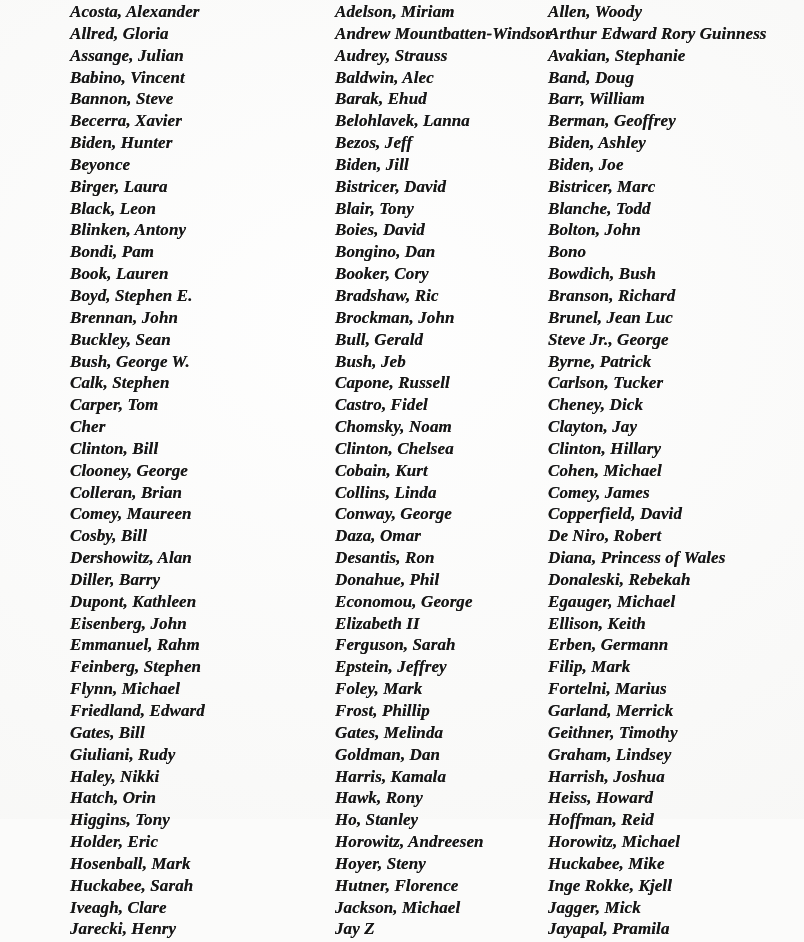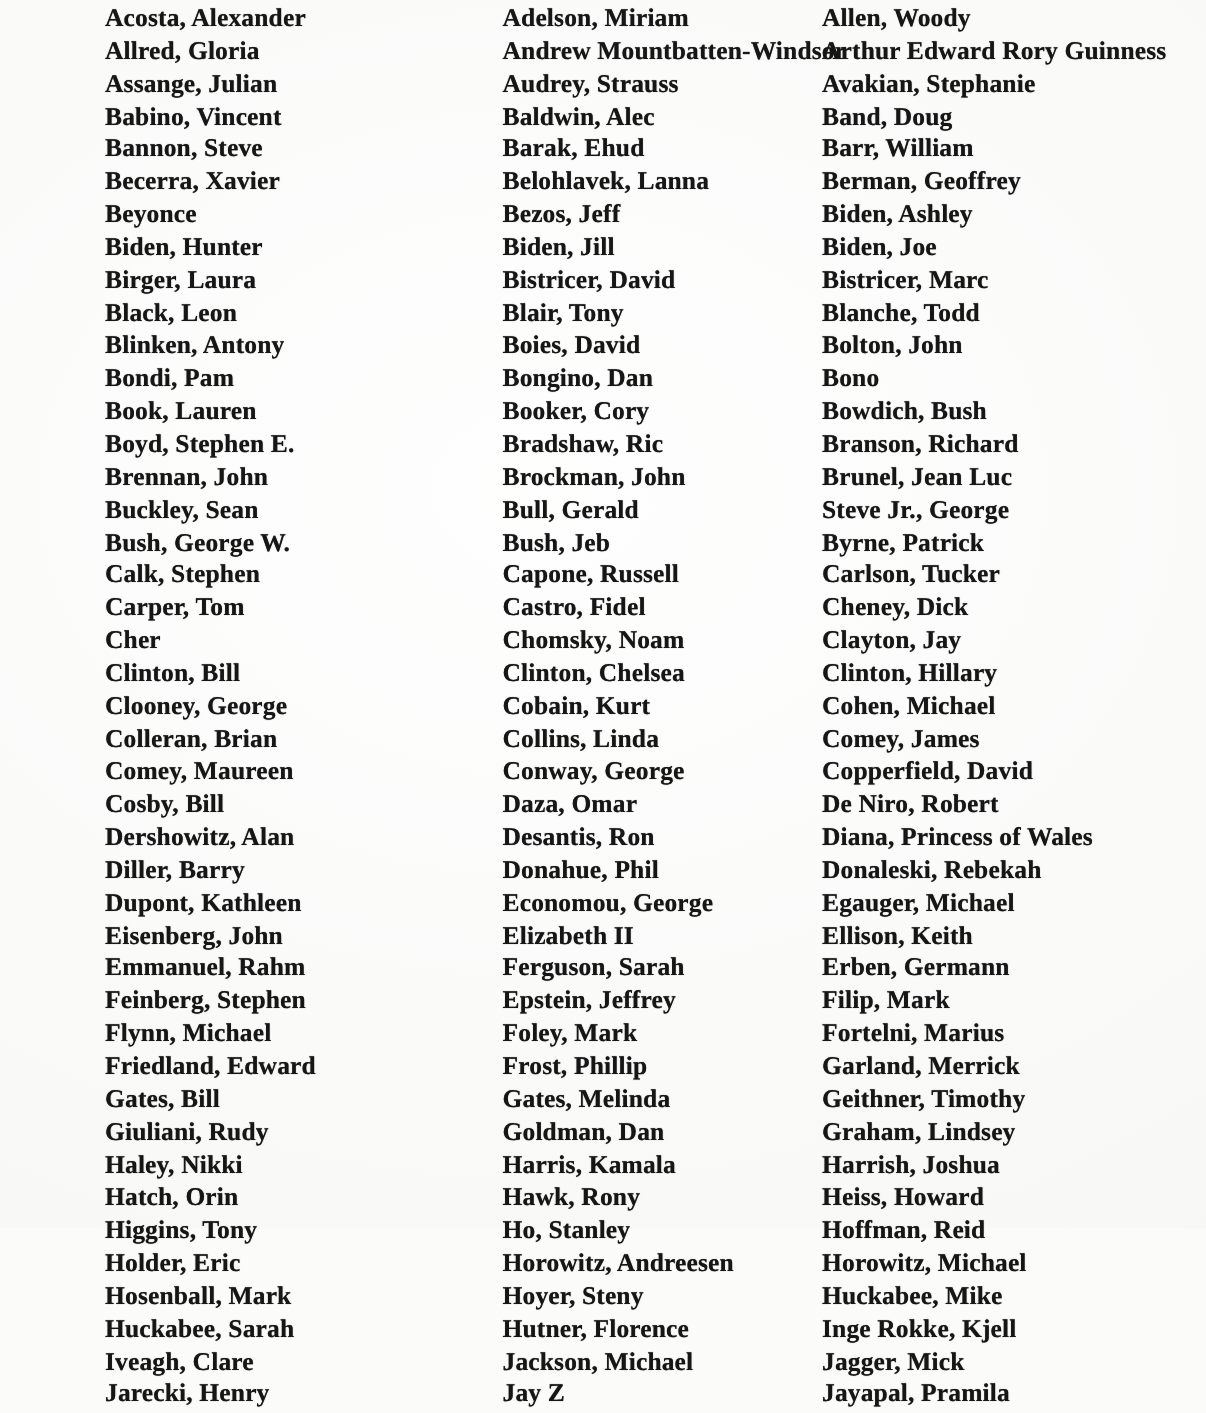--- a/index.html
+++ b/index.html
@@ -14,20 +14,21 @@
     font-family: "Liberation Serif", "DejaVu Serif", serif;
   }
   .page {
     position: relative;
     width: 804px;
     height: 819px;
     
     background:
       radial-gradient(ellipse 120% 90% at 45% 40%, rgba(255,255,255,0.8) 0%, rgba(240,240,238,0.35) 85%),
       var(--page-bg, #fbfbfa);
+    font-style: italic;
   }
   .col {
     position: absolute;
     top: 1px;
     white-space: nowrap;
   }
   .col-1 { left: 70px;  }
   .col-2 { left: 295px; margin-left: 40px; }
   .col-3 { left: 548px; }
   .name {
@@ -45,22 +46,22 @@
 <body style="--page-bg: #fbfbfa; --ink: #161616;">
 
 <div class="page">
   <div class="col col-1">
       <div class="name">Acosta, Alexander</div>
       <div class="name">Allred, Gloria</div>
       <div class="name">Assange, Julian</div>
       <div class="name">Babino, Vincent</div>
       <div class="name">Bannon, Steve</div>
       <div class="name">Becerra, Xavier</div>
+      <div class="name">Biden, Hunter</div>
       <div class="name">Beyonce</div>
-      <div class="name">Biden, Hunter</div>
       <div class="name">Birger, Laura</div>
       <div class="name">Black, Leon</div>
       <div class="name">Blinken, Antony</div>
       <div class="name">Bondi, Pam</div>
       <div class="name">Book, Lauren</div>
       <div class="name">Boyd, Stephen E.</div>
       <div class="name">Brennan, John</div>
       <div class="name">Buckley, Sean</div>
       <div class="name">Bush, George W.</div>
       <div class="name">Calk, Stephen</div>

